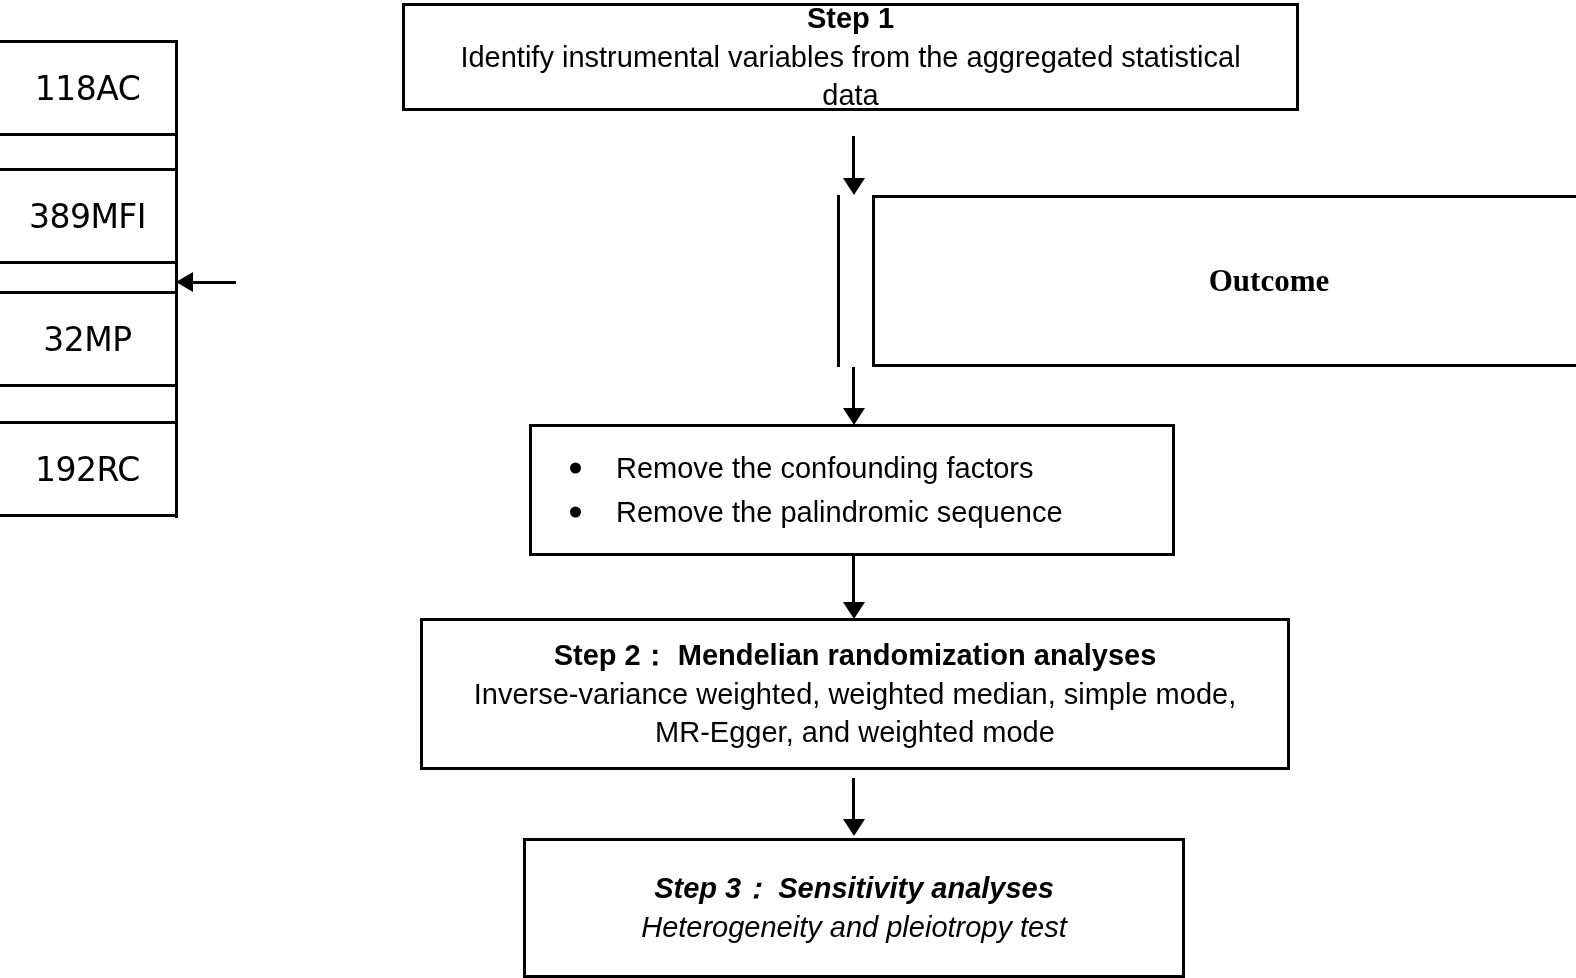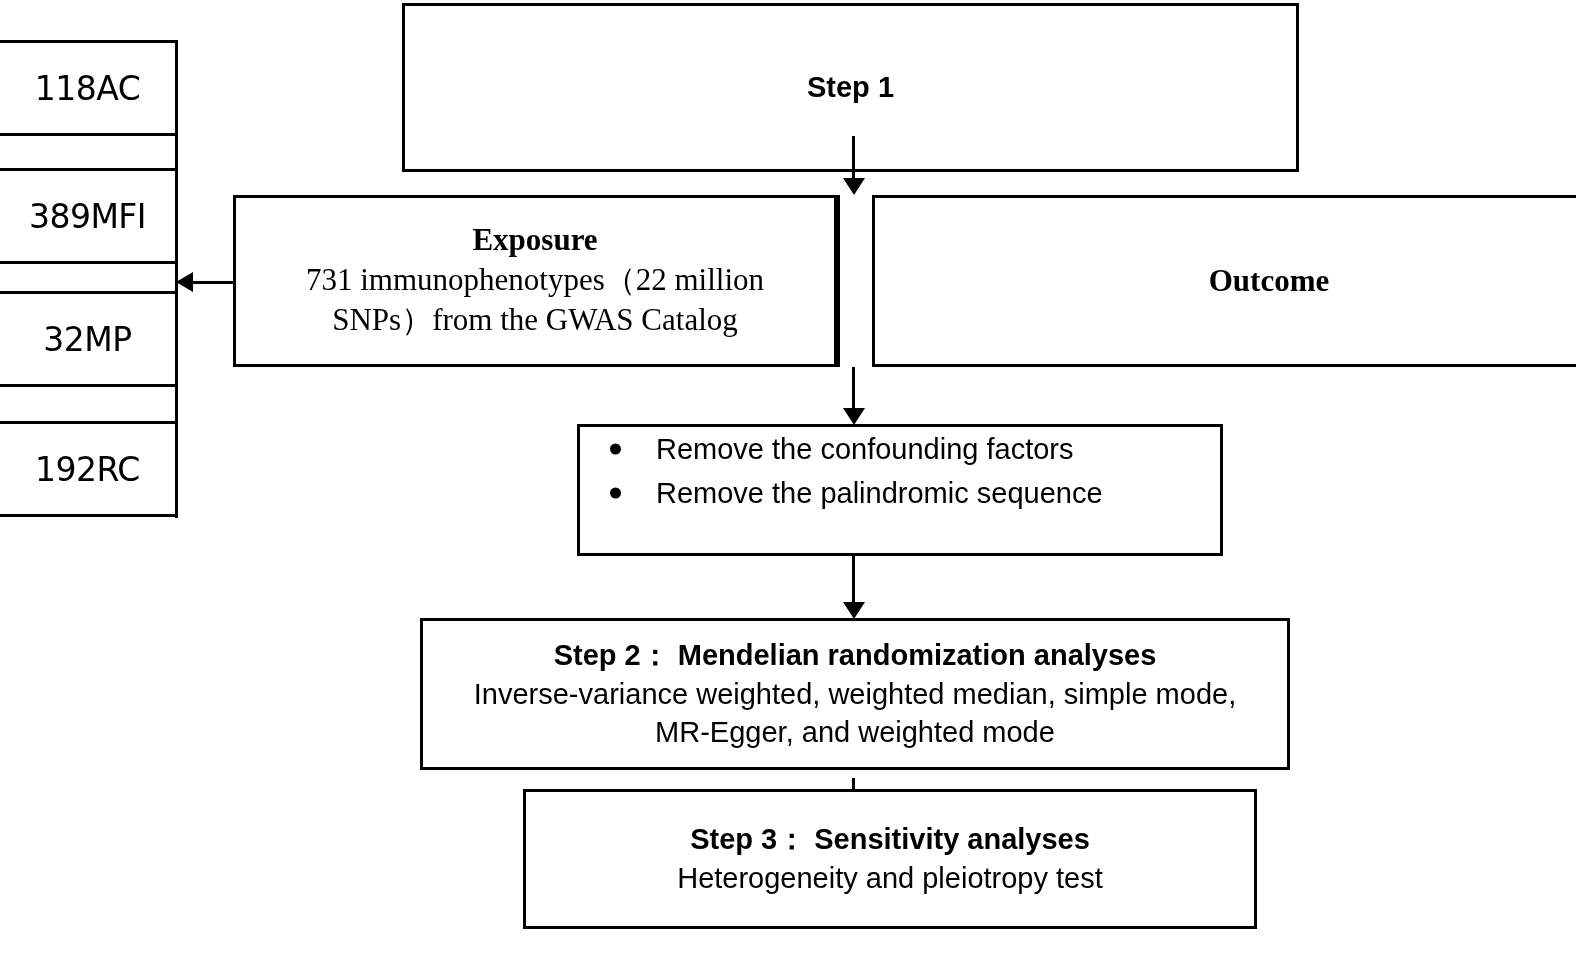--- a/index.html
+++ b/index.html
@@ -69,24 +69,23 @@
     line-height: 1.25;
   }
   .serif-box .body {
     font-size: 31px;
     line-height: 1.3;
   }
 
   
   .bullet-box {
     align-items: flex-start;
-    justify-content: flex-start;
+    justify-content: center;
     text-align: left;
-    padding-left: 18px;
-    margin-left: 48px;
+    padding-left: 26px;
   }
   .bullet-list {
     list-style: none;
     margin: 0;
     padding: 0;
     font-family: "Liberation Sans", sans-serif;
     font-size: 29px;
     line-height: 1.52;
   }
   .bullet-list li {
@@ -159,31 +158,28 @@
   </div>
 
   <div class="box panel-box" style="left:-3px; top:291px; width:181px; height:96px;">
     <span class="lbl">32MP</span>
   </div>
 
   <div class="box panel-box" style="left:-3px; top:421px; width:181px; height:96px;">
     <span class="lbl">192RC</span>
   </div>
 
-  <div class="box sans-box" style="left:402px; top:3px; width:897px; height:169px;">
+  <div class="box sans-box" style="left:402px; top:3px; width:897px; height:108px;">
     <div class="title">Step 1</div>
+    <div class="body" style="width:800px;">Identify instrumental variables from the aggregated statistical data</div>
   </div>
 
   <div class="vline" style="left:852px; top:136px; height:44px;"></div>
   <div class="arrowhead-down" style="left:843px; top:178px;"></div>
 
-  <div class="box serif-box" style="left:233px; top:195px; width:604px; height:172px;">
-    <div class="title">Exposure</div>
-    <div class="body" style="width:552px;">731 immunophenotypes（22 million SNPs）from the GWAS Catalog</div>
-  </div>
 
   <div class="spacer-col" style="left:837px; top:195px; width:38px; height:172px;"></div>
 
   <div class="box serif-box" style="left:872px; top:195px; width:794px; height:172px;">
     <div class="title">Outcome</div>
   </div>
 
   <div class="hline" style="left:190px; top:281px; width:46px;"></div>
   <div class="arrowhead-left" style="left:176px; top:272px;"></div>
 
@@ -201,18 +197,18 @@
   <div class="arrowhead-down" style="left:843px; top:602px;"></div>
 
   <div class="box sans-box" style="left:420px; top:618px; width:870px; height:152px;">
     <div class="title">Step 2：  Mendelian randomization analyses</div>
     <div class="body" style="width:810px;">Inverse-variance weighted, weighted median, simple mode, MR-Egger, and weighted mode</div>
   </div>
 
   <div class="vline" style="left:852px; top:778px; height:43px;"></div>
   <div class="arrowhead-down" style="left:843px; top:819px;"></div>
 
-  <div class="box sans-box" style="left:523px; top:789px; width:734px; height:140px;">
+  <div class="box sans-box" style="left:523px; top:838px; width:662px; height:140px;font-style:italic;">
     <div class="title">Step 3：  Sensitivity analyses</div>
     <div class="body" style="width:600px;">Heterogeneity and pleiotropy test</div>
   </div>
 
 </div>
 
 </body></html>

